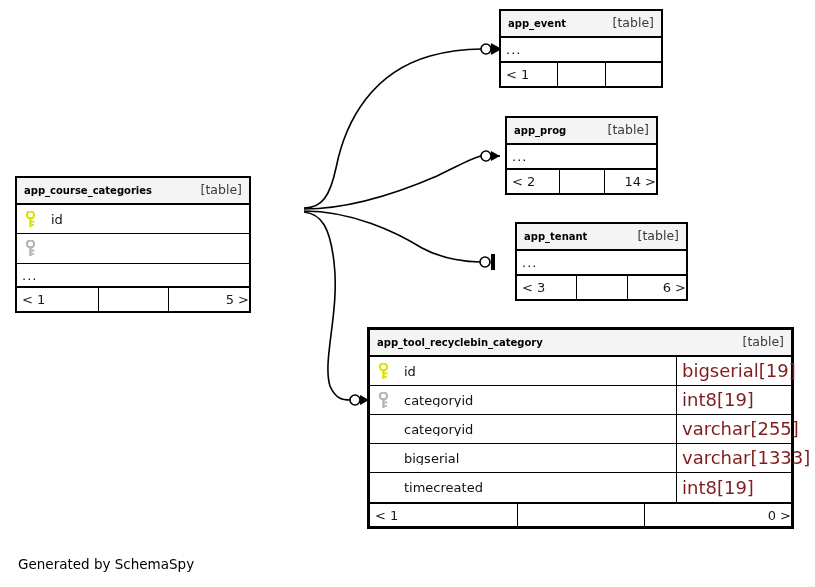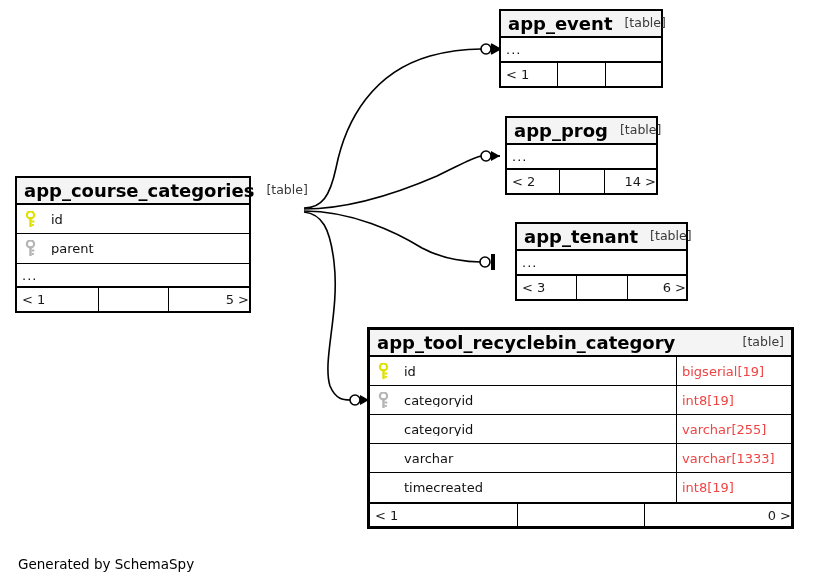--- a/index.html
+++ b/index.html
@@ -54,21 +54,21 @@
     align-items: center;
     justify-content: space-between;
     background: #f4f4f4;
     border-bottom: 2px solid #000000;
     box-sizing: border-box;
     padding: 0 7px;
     height: 27px;
   }
   .tbl-name {
     font-weight: bold;
-    font-size: 18px;
+    font-size: 10px;
     color: #000000;
     white-space: nowrap;
   }
   .tbl-tag {
     font-size: 12.5px;
     color: #3a3a3a;
     white-space: nowrap;
     padding-left: 12px;
   }
 
@@ -98,22 +98,22 @@
     padding-left: 8px;
     font-size: 13px;
     color: #111111;
     white-space: nowrap;
     overflow: hidden;
   }
   .col-type {
     border-left: 1px solid #000000;
     box-sizing: border-box;
     padding-left: 5px;
-    font-size: 13px;
-    color: #ef4444;
+    font-size: 18px;
+    color: #7f1d1d;
     white-space: nowrap;
     display: flex;
     align-items: center;
     height: 100%;
   }
   .has-type .col-type { width: 115px; min-width: 115px; }
 
   
   .ellipsis-row {
     display: flex;
@@ -221,21 +221,20 @@
       </div>
       <div class="col-row">
         <span class="col-keycell">
           <svg class="key-icon" width="11" height="17" viewBox="0 0 11 17">
             <circle cx="5.5" cy="4" r="3.6" fill="none" stroke="#b4b4b4" stroke-width="2.2"></circle>
             <rect x="4.3" y="6" width="2.4" height="10" fill="#b4b4b4"></rect>
             <rect x="6.7" y="9.5" width="2.6" height="2" fill="#b4b4b4"></rect>
             <rect x="6.7" y="13" width="2.2" height="1.9" fill="#b4b4b4"></rect>
           </svg>
         </span>
-        <span class="col-name">parent</span>
       </div>
     </div>
     <div class="ellipsis-row">...</div>
     <div class="tbl-footer">
       <span class="foot-cell foot-left">&lt; 1</span>
       <span class="foot-cell foot-mid"></span>
       <span class="foot-cell foot-right">5 &gt;</span>
     </div>
   </div>
 
@@ -312,21 +311,21 @@
       </div>
 
       <div class="col-row">
         <span class="col-keycell"></span>
         <span class="col-name">categoryid</span>
         <span class="col-type">varchar[255]</span>
       </div>
 
       <div class="col-row">
         <span class="col-keycell"></span>
-        <span class="col-name">varchar</span>
+        <span class="col-name">bigserial</span>
         <span class="col-type">varchar[1333]</span>
       </div>
 
       <div class="col-row">
         <span class="col-keycell"></span>
         <span class="col-name">timecreated</span>
         <span class="col-type">int8[19]</span>
       </div>
 
     </div>

